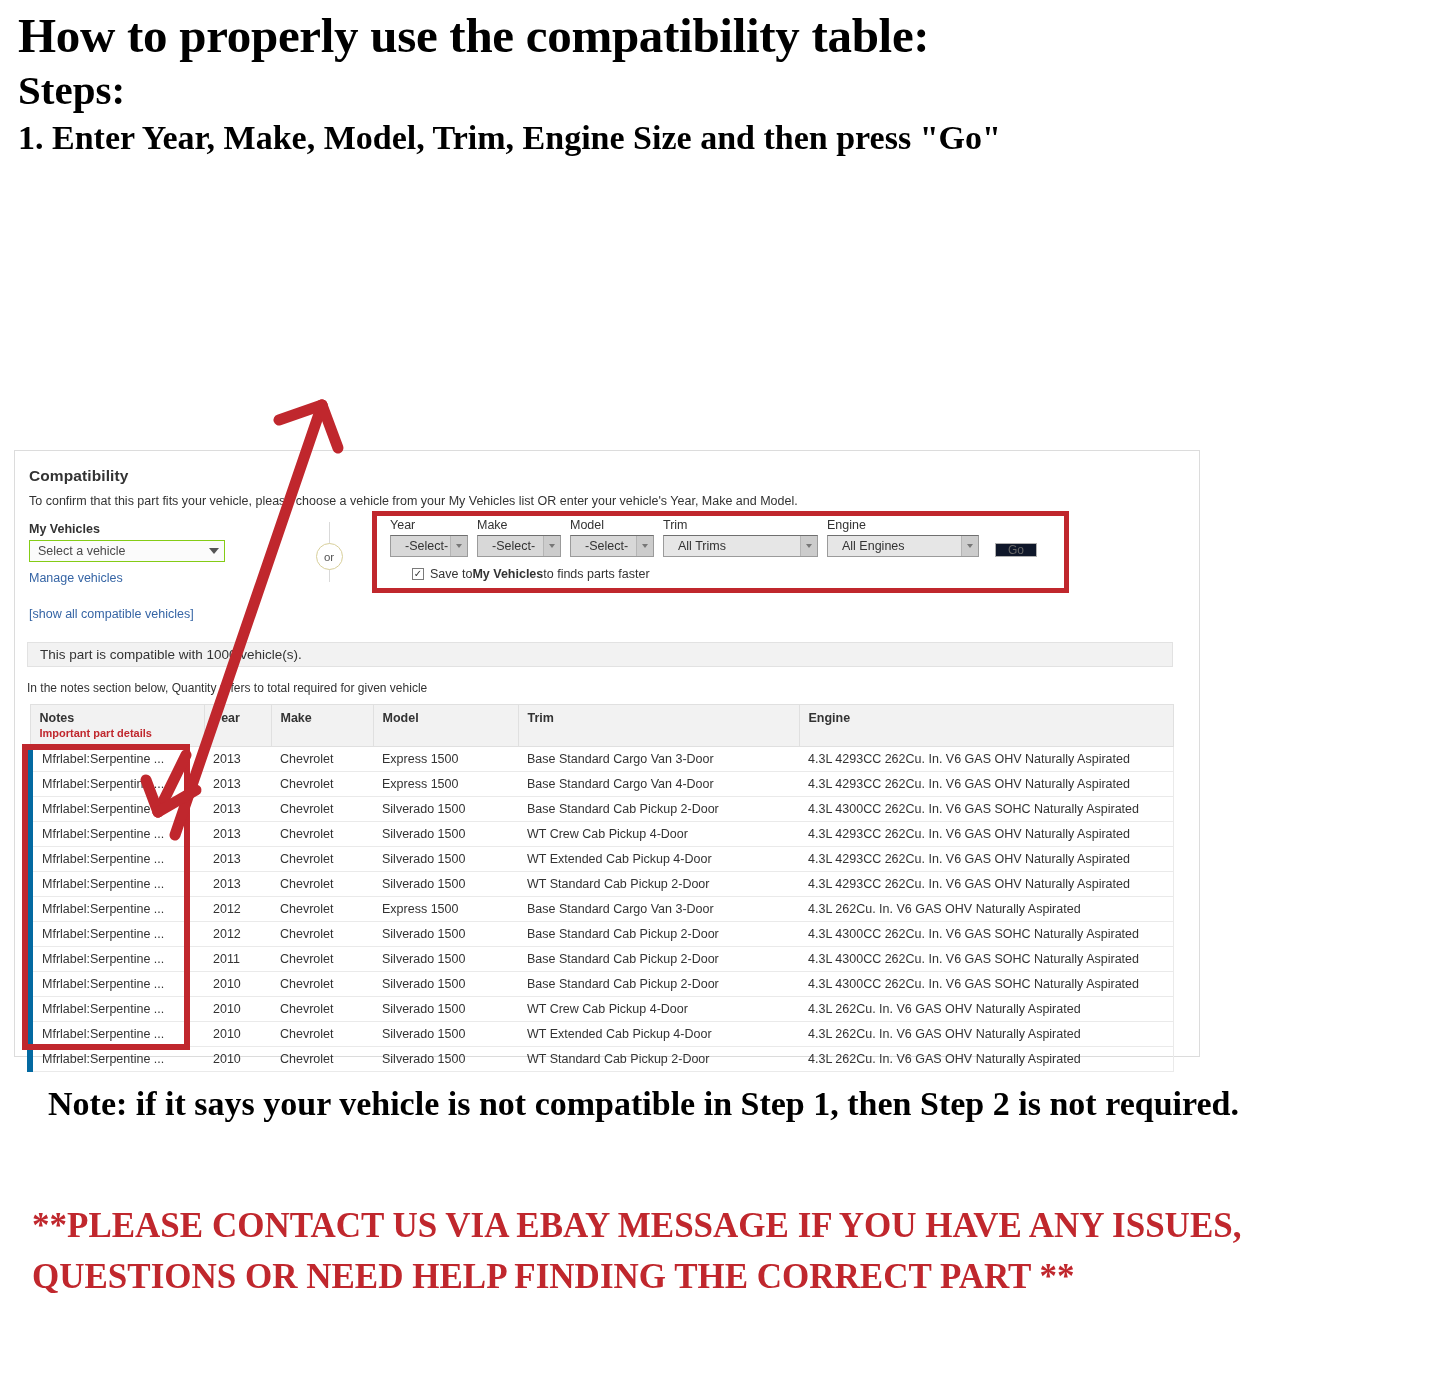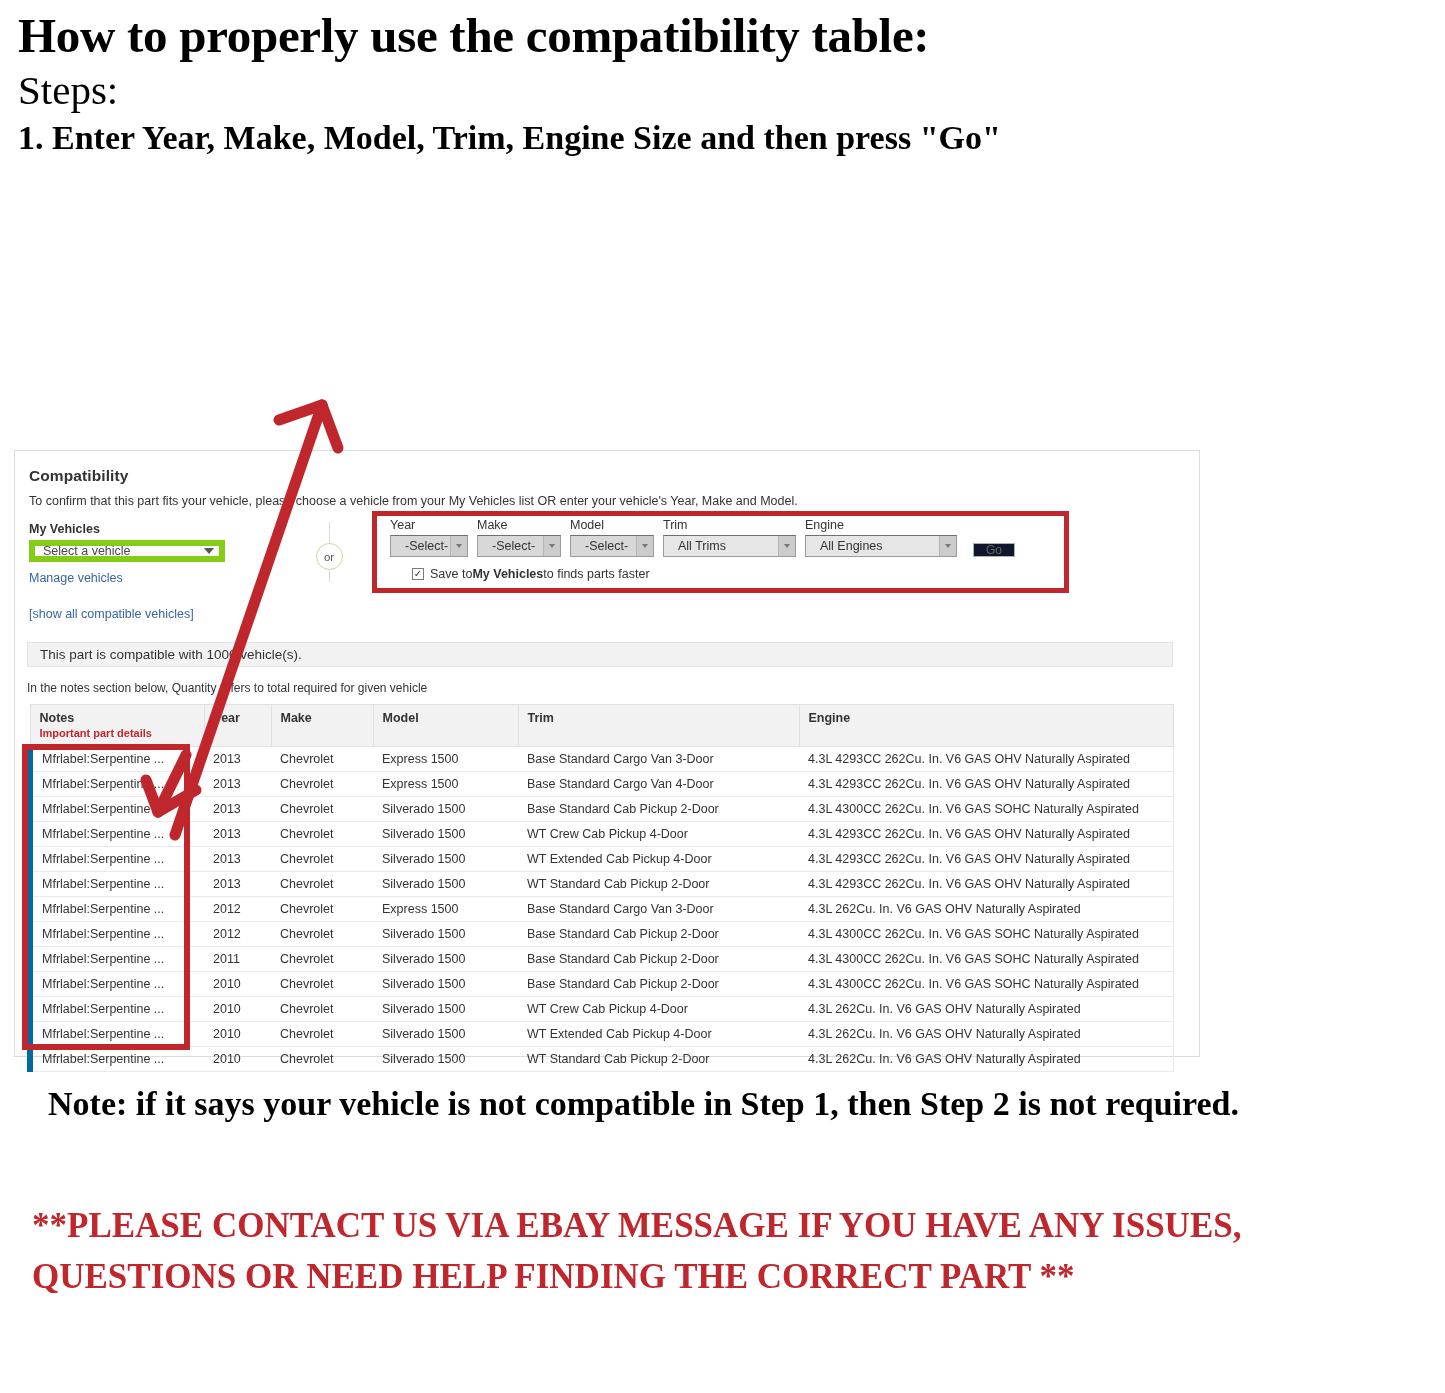--- a/index.html
+++ b/index.html
@@ -27,21 +27,21 @@
     font-weight: bold;
     font-size: 49px;
     color: #000000;
     line-height: 1.06;
     letter-spacing: -0.3px;
     margin: 0 0 6px 0;
     white-space: nowrap;
   }
   .steps-label {
     font-family: "Liberation Serif", serif;
-    font-weight: normal;
+    font-weight: bold;
     font-size: 41px;
     color: #000000;
     line-height: 1.12;
     margin: 0 0 4px 0;
   }
   .step-one {
     font-family: "Liberation Serif", serif;
     font-weight: bold;
     font-size: 34px;
     color: #000000;
@@ -98,21 +98,21 @@
   }
   .field-label {
     font-size: 12.5px;
     font-weight: bold;
     color: #333333;
     margin-bottom: 4px;
   }
   .select-box {
     width: 196px;
     height: 22px;
-    border: 6px solid #84cc16;
+    border: 1px solid #84cc16;
     background: #fbfbfb;
     display: flex;
     align-items: center;
     justify-content: space-between;
     box-sizing: border-box;
     padding: 0 5px 0 8px;
     font-size: 12.5px;
     color: #4a4a4a;
   }
   .caret-down {
@@ -216,21 +216,21 @@
   .sf-select .arrow-cell::after {
     content: "";
     width: 0; height: 0;
     border-left: 3.5px solid transparent;
     border-right: 3.5px solid transparent;
     border-top: 4px solid #777777;
   }
   .w-year   { width: 78px; }
   .w-make   { width: 84px; }
   .w-model  { width: 84px; }
-  .w-trim   { width: 133px; background: #e6e6e6; }
+  .w-trim   { width: 155px; background: #e6e6e6; }
   .w-engine { width: 152px; background: #e6e6e6; }
   .go-btn {
     width: 42px; height: 14px;
     border: 1px solid #b0b0b0;
     background: #0f172a;
     font-size: 12px;
     color: #666666;
     display: flex;
     align-items: center;
     justify-content: center;

